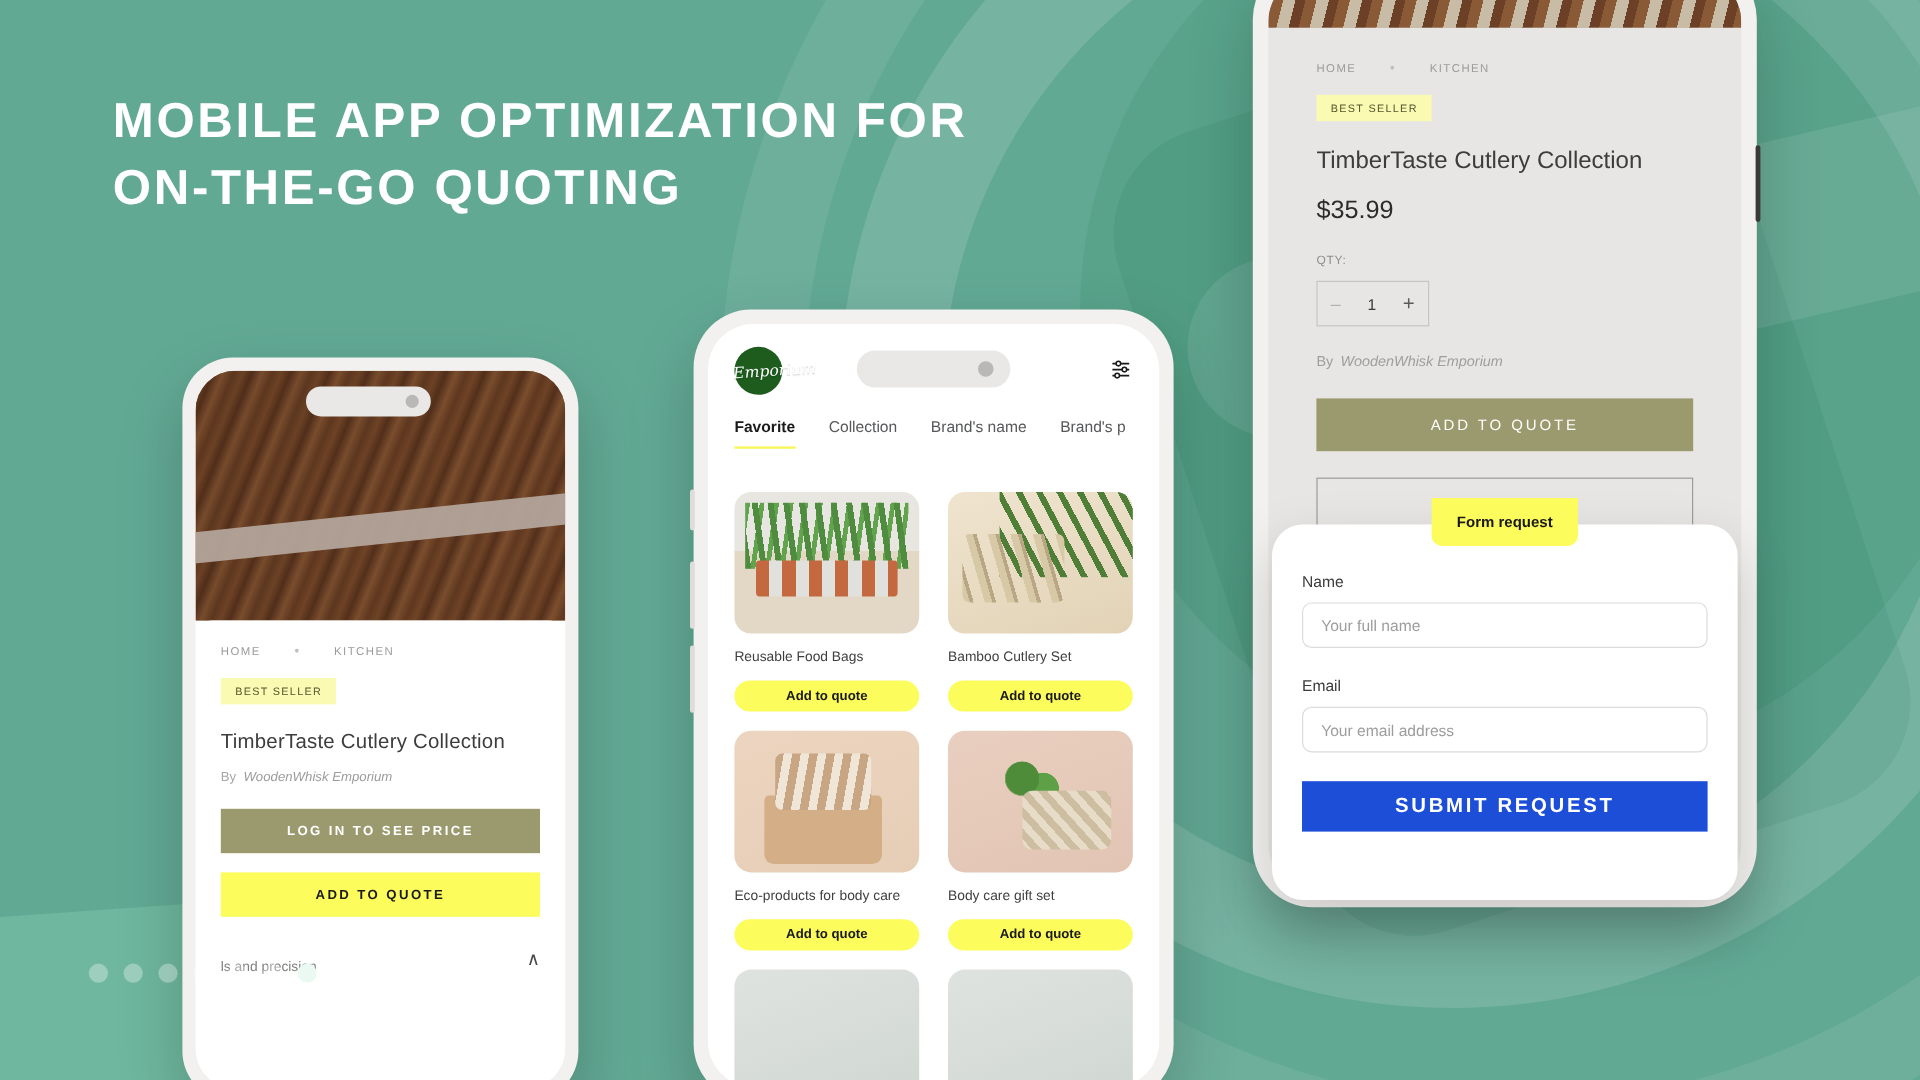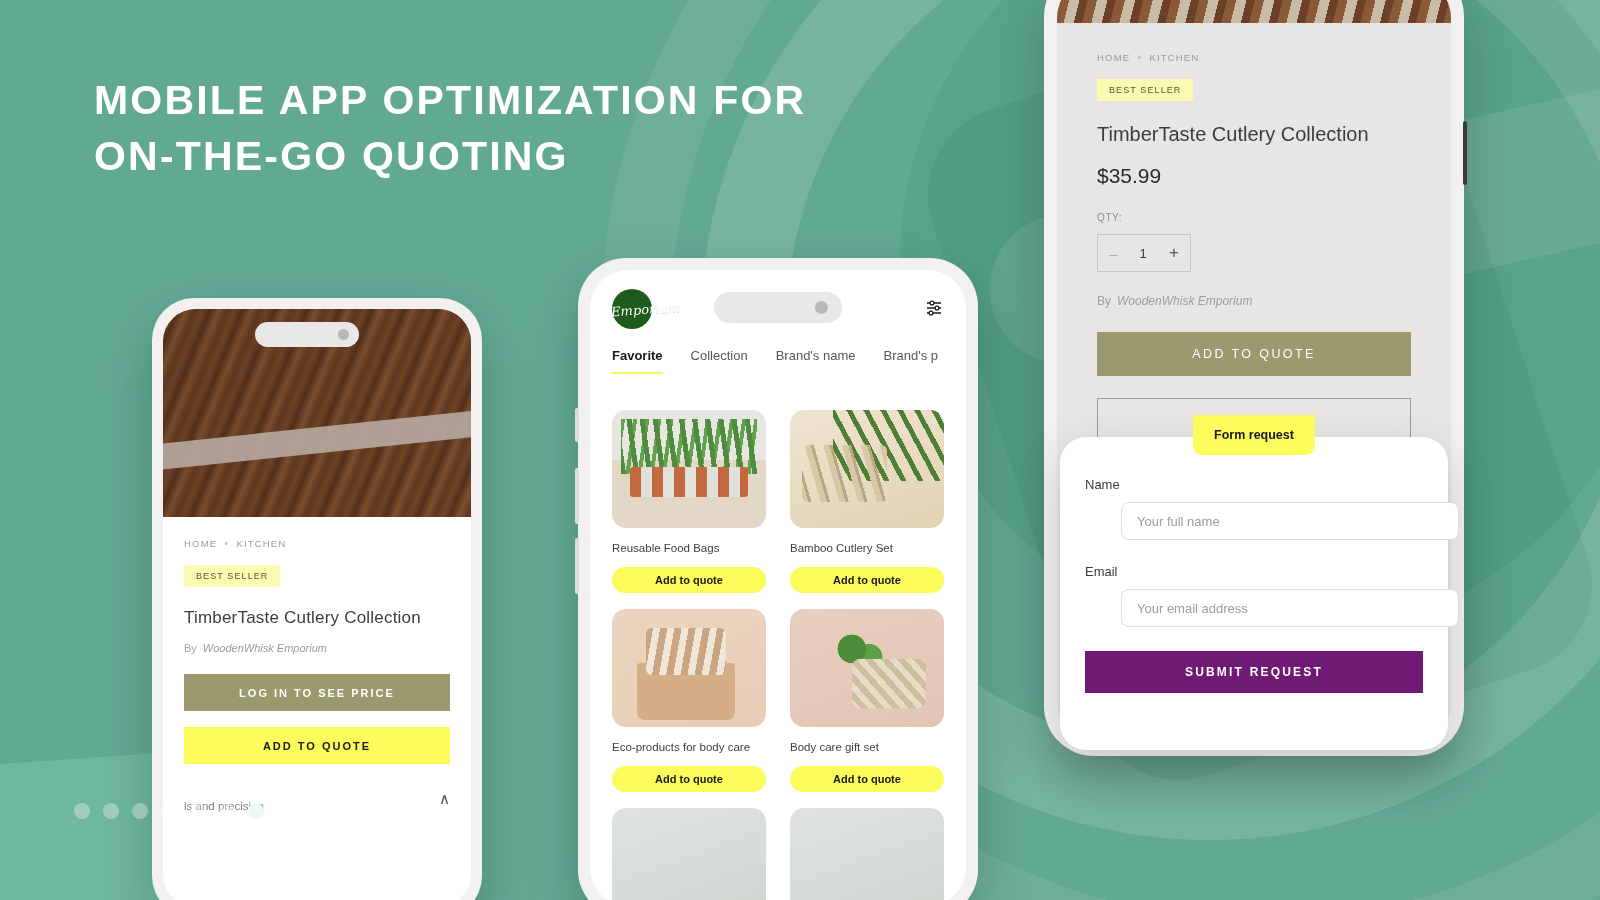--- a/index.html
+++ b/index.html
@@ -125,21 +125,21 @@
     position: absolute; left: -8px; top: 118px; width: 330px; height: 26px;
     background: #b5a79d; transform: rotate(-6deg); opacity: .92;
   }
   #phone-left .notch { left: 92px; top: 13px; width: 104px; height: 25px; }
   #phone-left .notch i { width: 11px; height: 11px; margin-right: 10px; }
 
   #left-card {
     position: absolute; left: 0; top: 208px; width: 308px; height: 390px;
     background: #fff; border-radius: 14px 14px 0 0; padding: 20px 21px 0 21px;
   }
-  .crumb { display: flex; align-items: center; gap: 7px; font-size: 9.5px; letter-spacing: 1.2px; color: #9b9b9b; }
+  .crumb { display: flex; align-items: center; gap: 28px; font-size: 9.5px; letter-spacing: 1.2px; color: #9b9b9b; }
   .crumb .sep { font-size: 11px; color: #bdbdbd; }
   .badge-best {
     display: inline-block; margin-top: 16px;
     background: #fafab3; color: #56562e;
     font-size: 9px; letter-spacing: 1.1px; padding: 6px 12px;
   }
   #left-title { margin-top: 21px; font-size: 17px; color: #3d3d3d; letter-spacing: .2px; }
   .byline { margin-top: 14px; font-size: 11px; color: #a6a6a6; }
   .byline em { font-style: italic; color: #9b9b9b; margin-left: 6px; }
   .btn-olive {
@@ -292,27 +292,27 @@
     position: absolute; left: 133px; top: -22px; width: 122px; height: 40px;
     background: #fcfc5c; border-radius: 0 0 9px 9px;
     display: flex; align-items: center; justify-content: center;
     font-size: 12.5px; font-weight: 700; color: #1a1a1a; text-align: center;
   }
   .f-label { font-size: 13px; color: #3b3b3b; margin-top: 4px; }
   .f-input {
     margin-top: 10px; width: 100%; height: 38px;
     border: 1px solid #dcdcdc; border-radius: 8px;
     display: flex; align-items: center; padding: 0 15px;
-    font-size: 13px; color: #9d9d9d; background: #fff; margin-left: 36px;
+    font-size: 13px; color: #9d9d9d; background: #fff;
   }
   .f-gap { height: 20px; }
   #form-submit {
     margin-top: 24px; width: 100%; height: 42px;
-    background: #701a75; color: #fff;
-    font-size: 12px; font-weight: 700; letter-spacing: 2.2px;
+    background: #1d4ed8; color: #fff;
+    font-size: 17px; font-weight: 700; letter-spacing: 2.2px;
     display: flex; align-items: center; justify-content: center;
   }
 </style>
 </head>
 <body>
 
 <div id="bg">
   <div class="ring ring-b"></div>
   <div class="ring ring-a"></div>
   <div class="disc-dark"></div>

